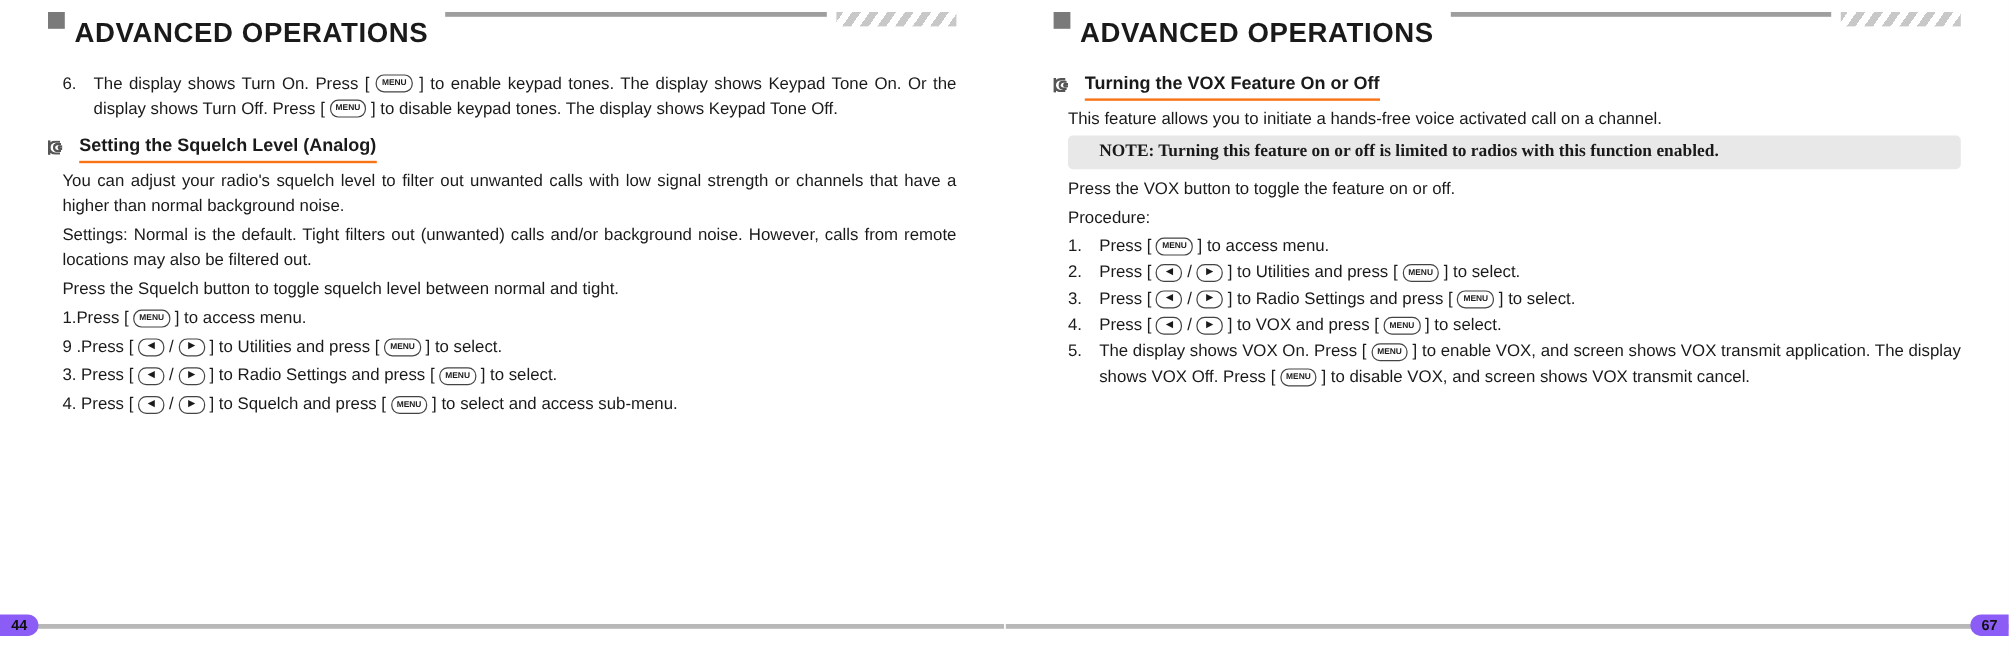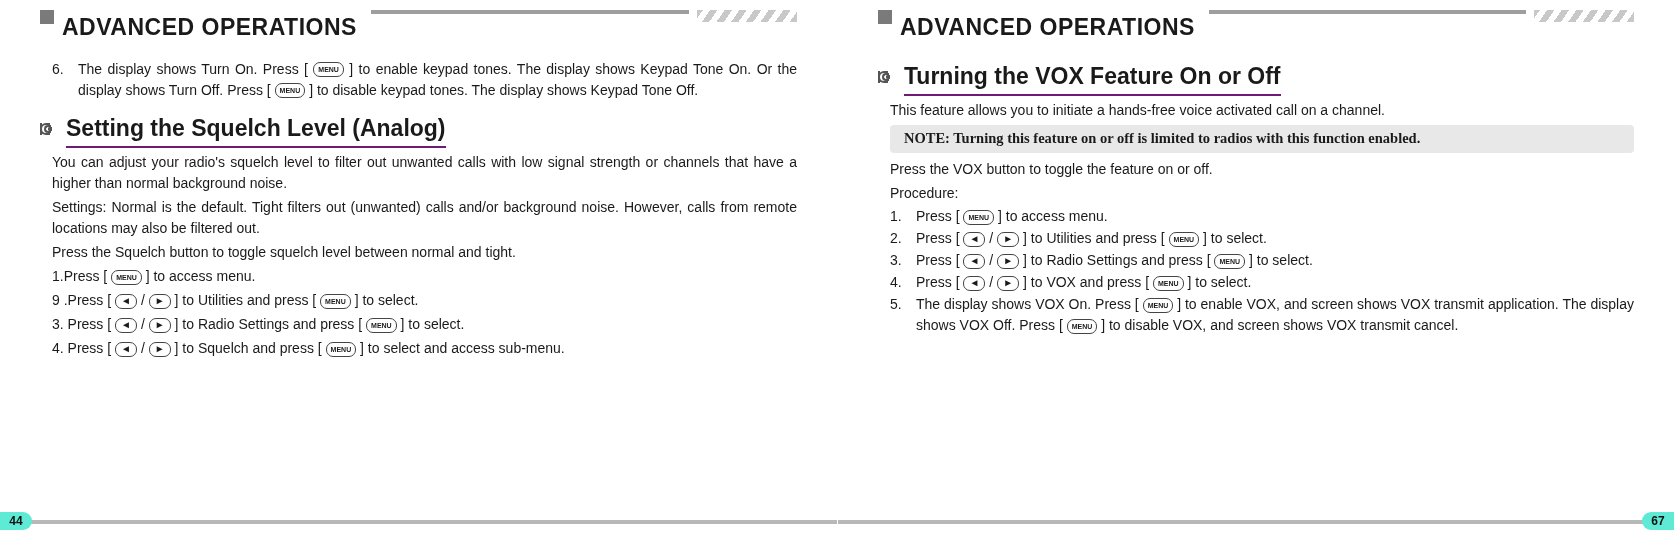--- a/index.html
+++ b/index.html
@@ -116,48 +116,48 @@
     border-right:0;
     border-top:0;
     border-bottom:0;
     border-radius:50% 0 0 50%;
   }
   .sig-icon .a1{left:0;top:2px;width:10px;height:12px;border-width:0 0 0 2px;border-radius:8px 0 0 8px;border:2px solid #555;border-right:none;}
   .sig-icon .a2{left:4px;top:4px;width:7px;height:8px;border:2px solid #555;border-right:none;border-radius:6px 0 0 6px;}
   .sig-icon .a3{left:8px;top:6px;width:4px;height:4px;border:2px solid #555;border-right:none;border-radius:4px 0 0 4px;}
   .h2{
     font-weight:700;
-    font-size:23px;
-    border-bottom:2px solid #701a75;
+    font-size:15px;
+    border-bottom:2px solid #f97316;
     padding-bottom:1px;
   }
   .para{
     text-align:justify;
     margin:3px 0;
   }
   .notebox{
     background:#e8e8e8;
     border-radius:4px;
-    padding:3px 14px;
+    padding:3px 26px;
     margin:4px 0 6px 0;
     font-family:"Times New Roman",Times,serif;
     font-weight:700;
     font-size:14.5px;
   }
   .footer-rule{
     position:absolute;
     left:0;right:0;bottom:26px;
     height:4px;
     background:#b8b8b8;
   }
   .pgnum-pill{
     position:absolute;
     bottom:20px;
     width:32px;height:18px;
-    background:#5eead4;
+    background:#8b5cf6;
     border-radius:9px;
     display:flex;align-items:center;justify-content:center;
     font-size:12px;font-weight:700;color:#111;
   }
   .pgnum-pill.left{left:0;border-radius:0 9px 9px 0;}
   .pgnum-pill.right{right:0;border-radius:9px 0 0 9px;}
   .just{text-align:justify;}
   ol.steps{list-style:none;padding:0;margin:2px 0;}
   ol.steps>li{display:flex;gap:8px;margin:1px 0;}
   ol.steps>li .n{flex:0 0 18px;}

